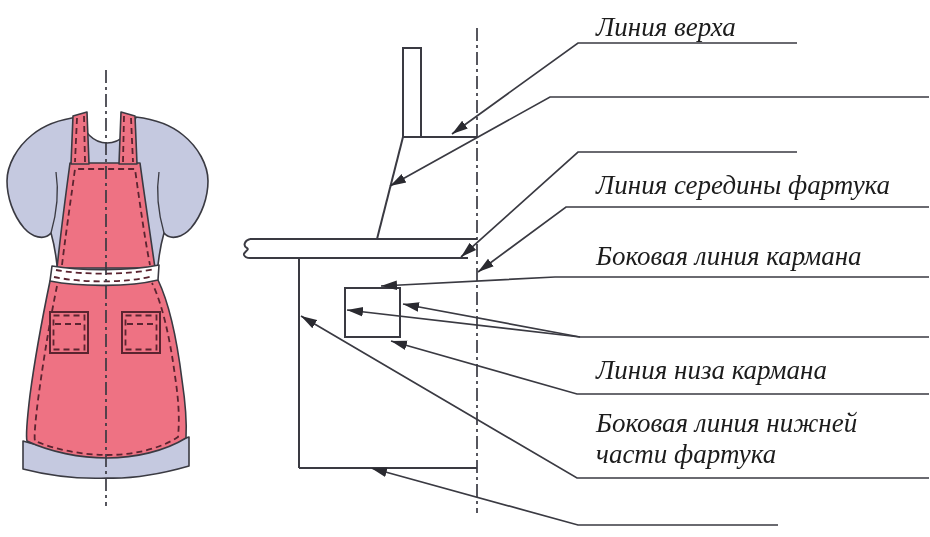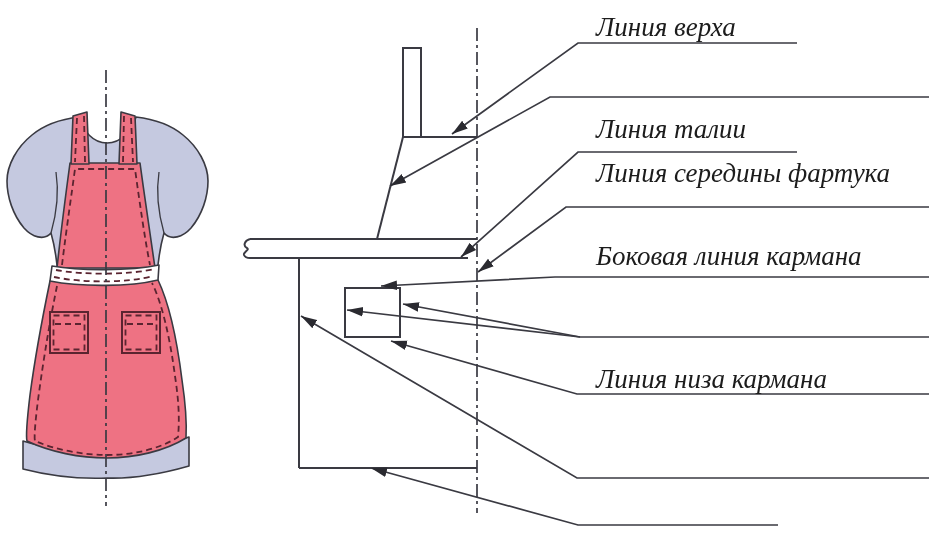--- a/index.html
+++ b/index.html
@@ -133,18 +133,18 @@
       <polyline class="leader" points="929,277 555,277 381,286" marker-end="url(#arrow)"></polyline>
       <polyline class="leader" points="929,337 580,337 403,304" marker-end="url(#arrow)"></polyline>
       <line class="leader" x1="580" y1="337" x2="347" y2="310" marker-end="url(#arrow)"></line>
       <polyline class="leader" points="929,394 577,394 391,341" marker-end="url(#arrow)"></polyline>
       <polyline class="leader" points="929,478 577,478 301,316" marker-end="url(#arrow)"></polyline>
       <polyline class="leader" points="778,525 578,525 371,468" marker-end="url(#arrow)"></polyline>
     </g>
   </svg>
 
   <div class="lbl" style="top:12px">Линия верха</div>
-  <div class="lbl" style="top:114px">Линия талии</div>
-  <div class="lbl" style="top:158px">Линия середины фартука</div>
+  <div class="lbl" style="top:170px">Линия середины фартука</div>
   <div class="lbl" style="top:241px">Боковая линия кармана</div>
-  <div class="lbl" style="top:364px">Линия низа кармана</div>
+  <div class="lbl" style="top:355px">Линия низа кармана</div>
+  <div class="lbl wrap" style="top:408px">Боковая линия нижней части фартука</div>
 
 </div>
 
 </body></html>

